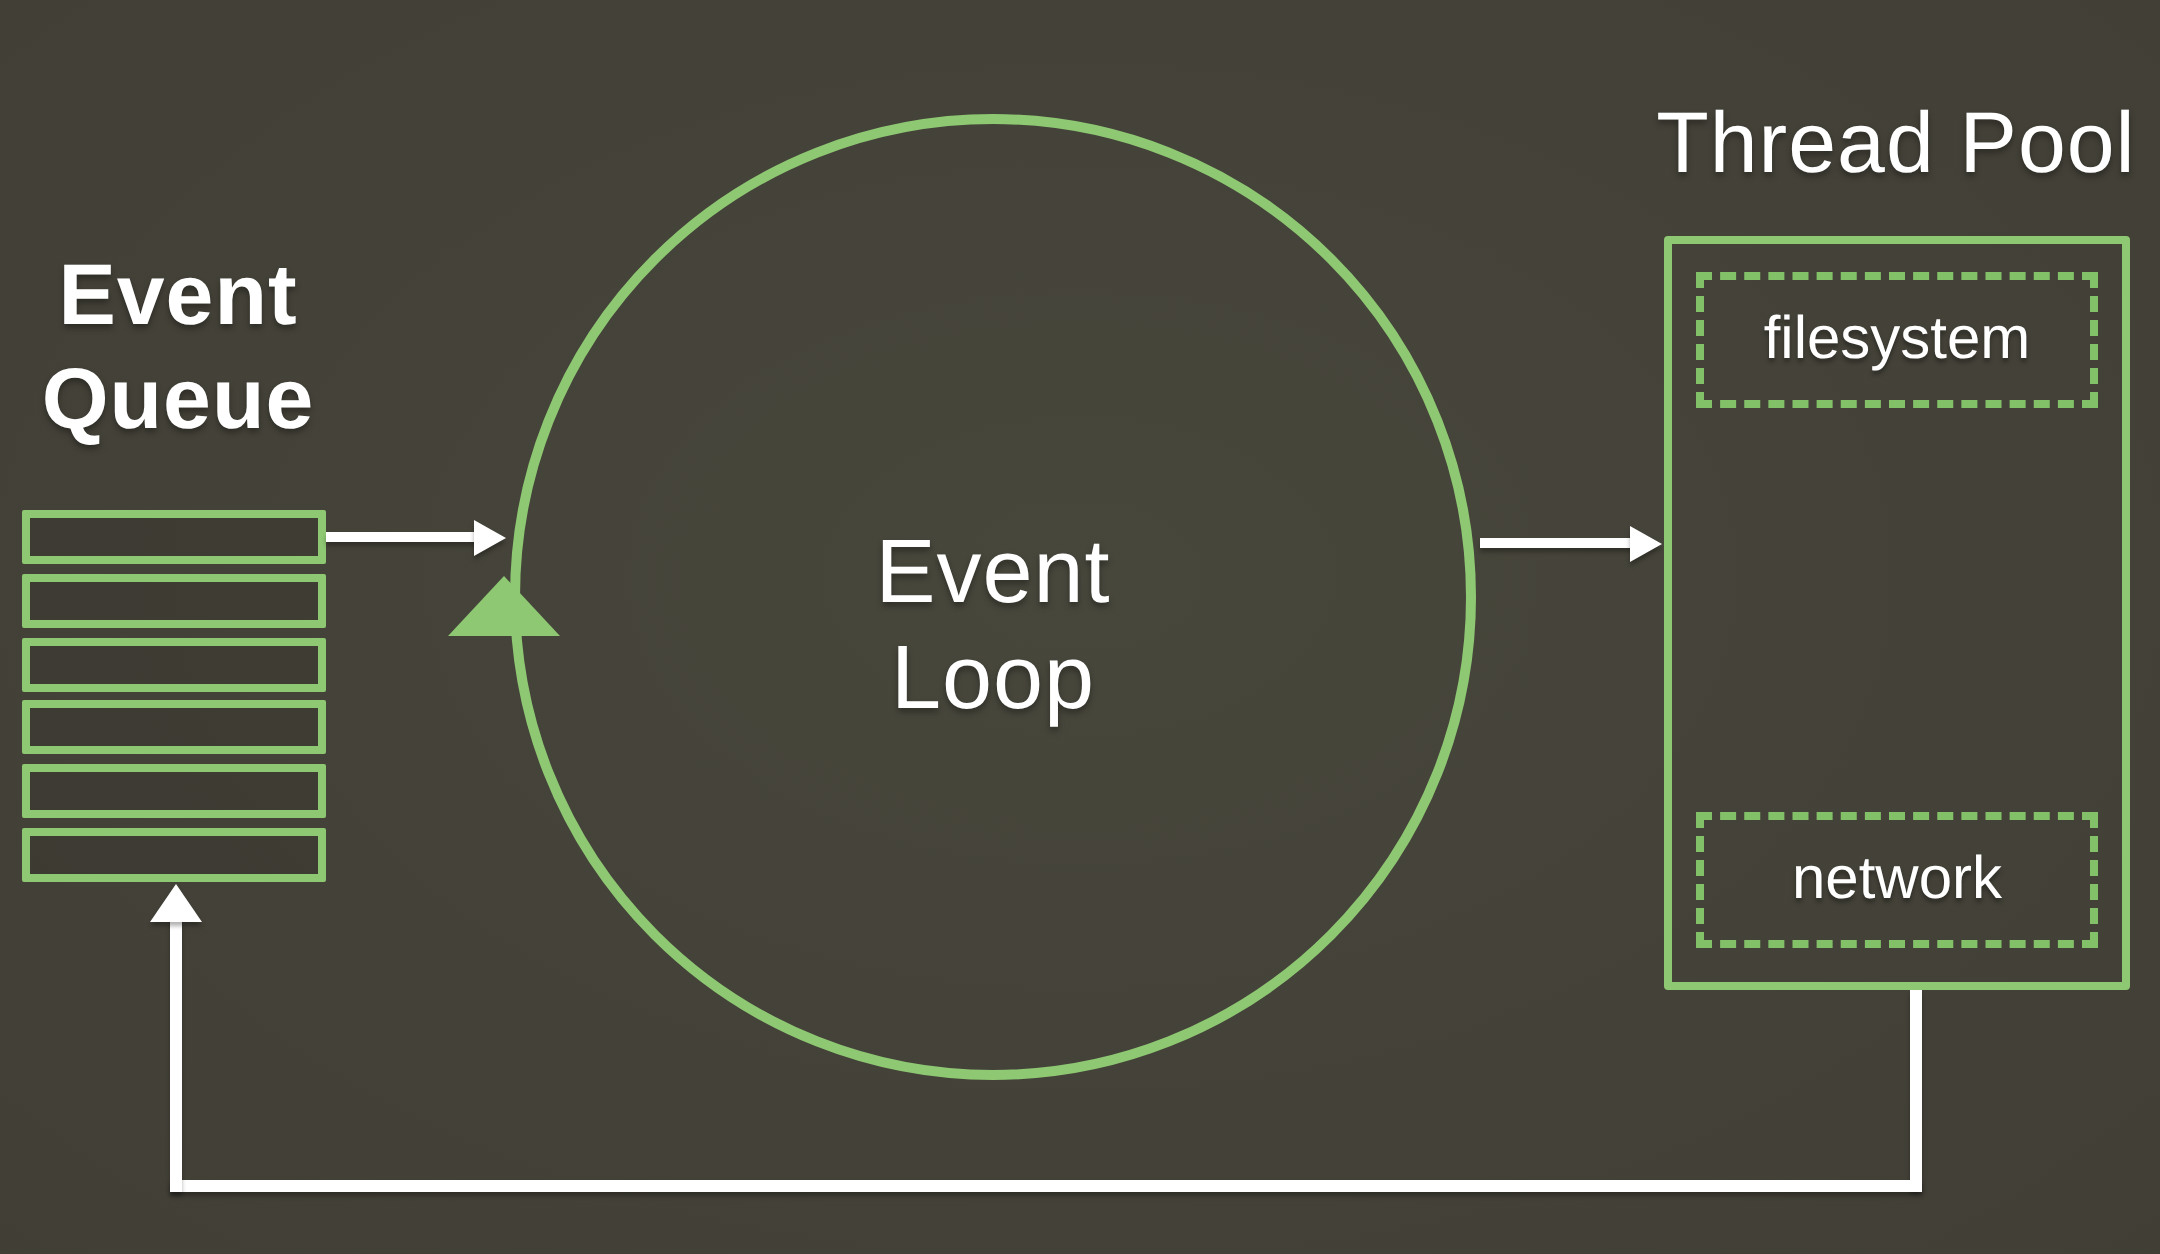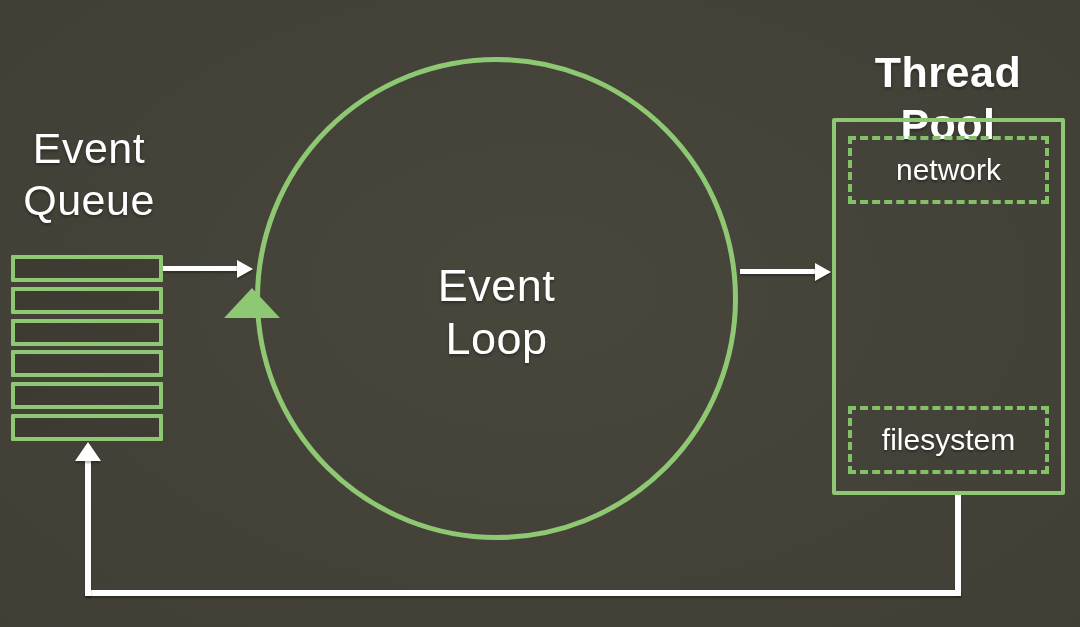--- a/index.html
+++ b/index.html
@@ -21,21 +21,21 @@
     color: var(--white, #ffffff);
     font-size: 43px;
     line-height: 52px;
     font-weight: 400;
     text-align: center;
     text-shadow: 0 2px 3px rgba(0,0,0,0.35);
     letter-spacing: 0.5px;
   }
 
   
-  .queue-label { left: 0px; top: 122px; width: 178px; }
+  .queue-label { left: 0px; top: 122px; width: 178px; font-weight: bold; }
   .queue-stack {
     left: 11px; top: 255px; width: 152px; height: 186px;
     display: flex; flex-direction: column; justify-content: space-between;
   }
   .queue-bar {
     height: 27px;
     border: 4px solid var(--green, #8ec873);
     border-radius: 1px;
     box-sizing: border-box;
     background: rgba(0,0,0,0.08);
@@ -79,21 +79,21 @@
   }
   .head-up {
     width: 0; height: 0;
     border-left: 13px solid transparent;
     border-right: 13px solid transparent;
     border-bottom: 19px solid var(--white, #ffffff);
     filter: drop-shadow(0 2px 1px rgba(0,0,0,0.3));
   }
 
   
-  .tp-label { left: 828px; top: 46px; width: 240px; font-weight: bold; }
+  .tp-label { left: 828px; top: 46px; width: 240px; }
   .tp-box {
     left: 832px; top: 118px; width: 233px; height: 377px;
     border: 4px solid var(--green, #8ec873);
     border-radius: 2px;
     box-sizing: border-box;
     padding: 14px 12px 17px 12px;
     display: flex; flex-direction: column; justify-content: space-between;
   }
   .tp-item {
     height: 68px;
@@ -128,20 +128,20 @@
 </div>
 
 <div class="abs dir-triangle"></div>
 
 <div class="abs wline" style="left:740px; top:269px; width:76px; height:5px;"></div>
 <div class="abs head-right" style="left:815px; top:263px;"></div>
 
 <div class="abs big-label tp-label">Thread Pool</div>
 
 <div class="abs tp-box">
+  <div class="tp-item">filesystem</div>
   <div class="tp-item">network</div>
-  <div class="tp-item">filesystem</div>
 </div>
 
 <div class="abs wline" style="left:955px; top:495px; width:6px; height:100px;"></div>
 <div class="abs wline" style="left:85px; top:590px; width:876px; height:6px;"></div>
 <div class="abs wline" style="left:85px; top:459px; width:6px; height:137px;"></div>
 <div class="abs head-up" style="left:75px; top:442px;"></div>
 
 </body></html>

